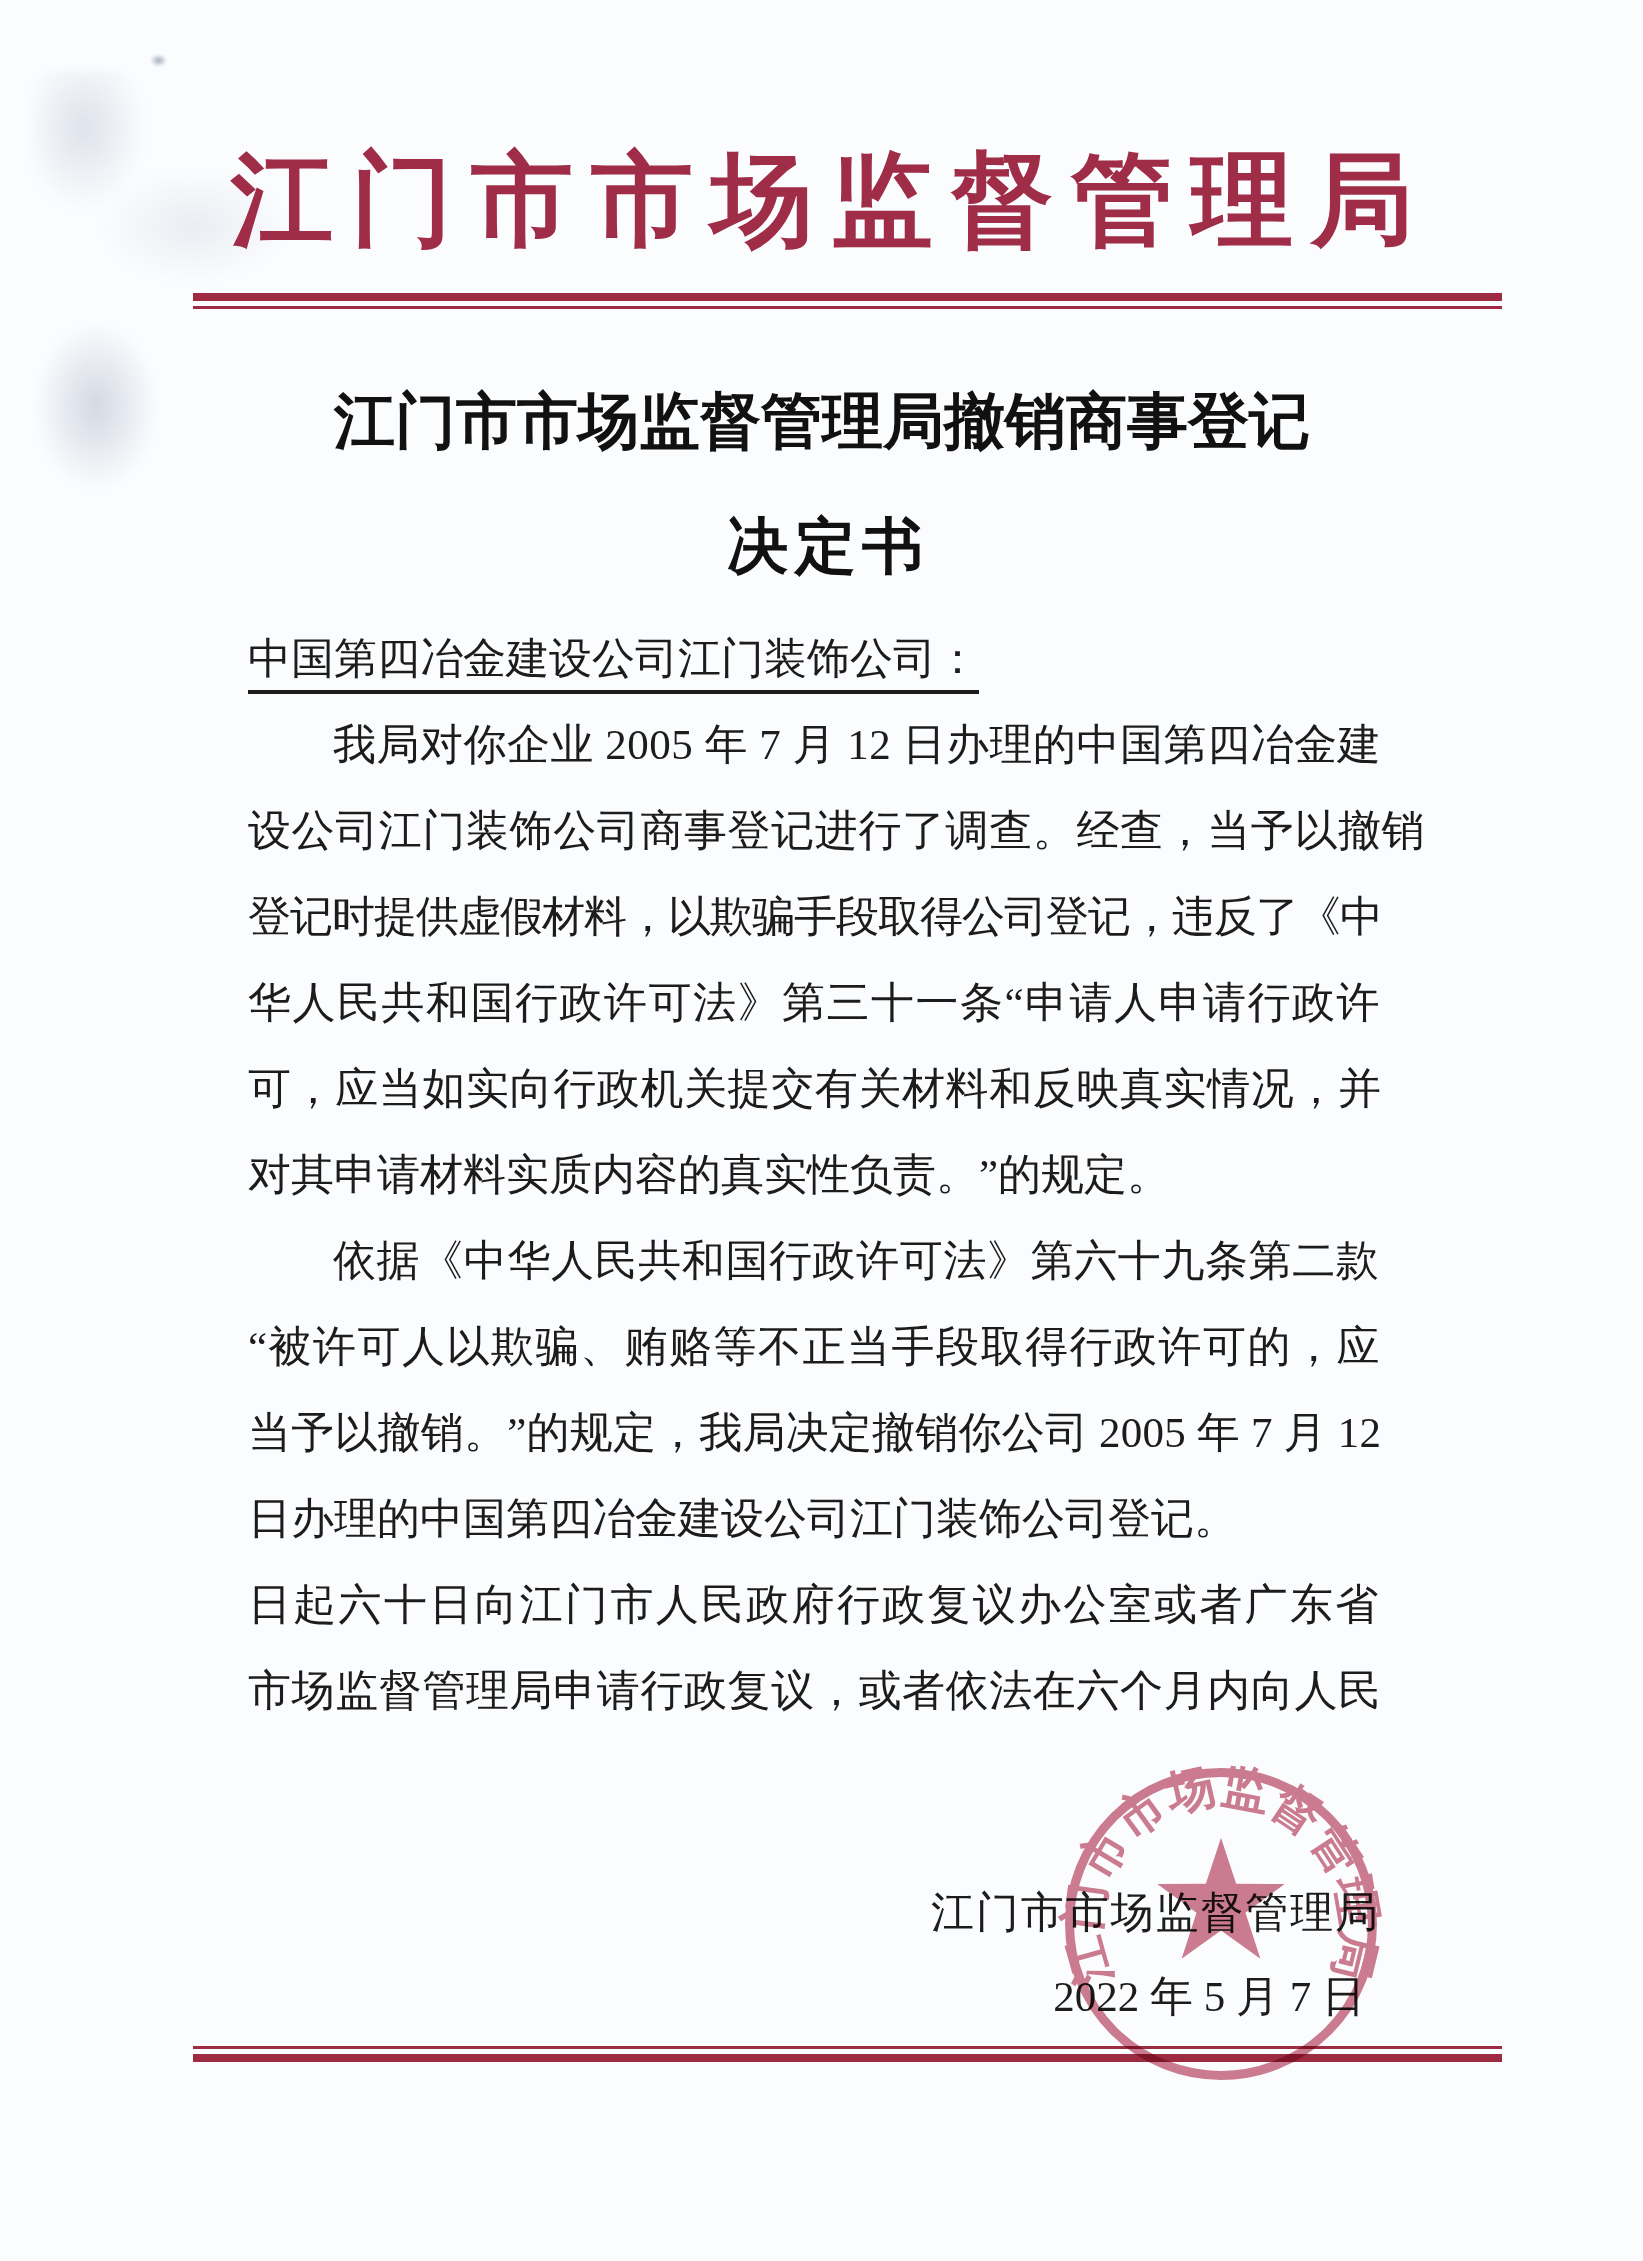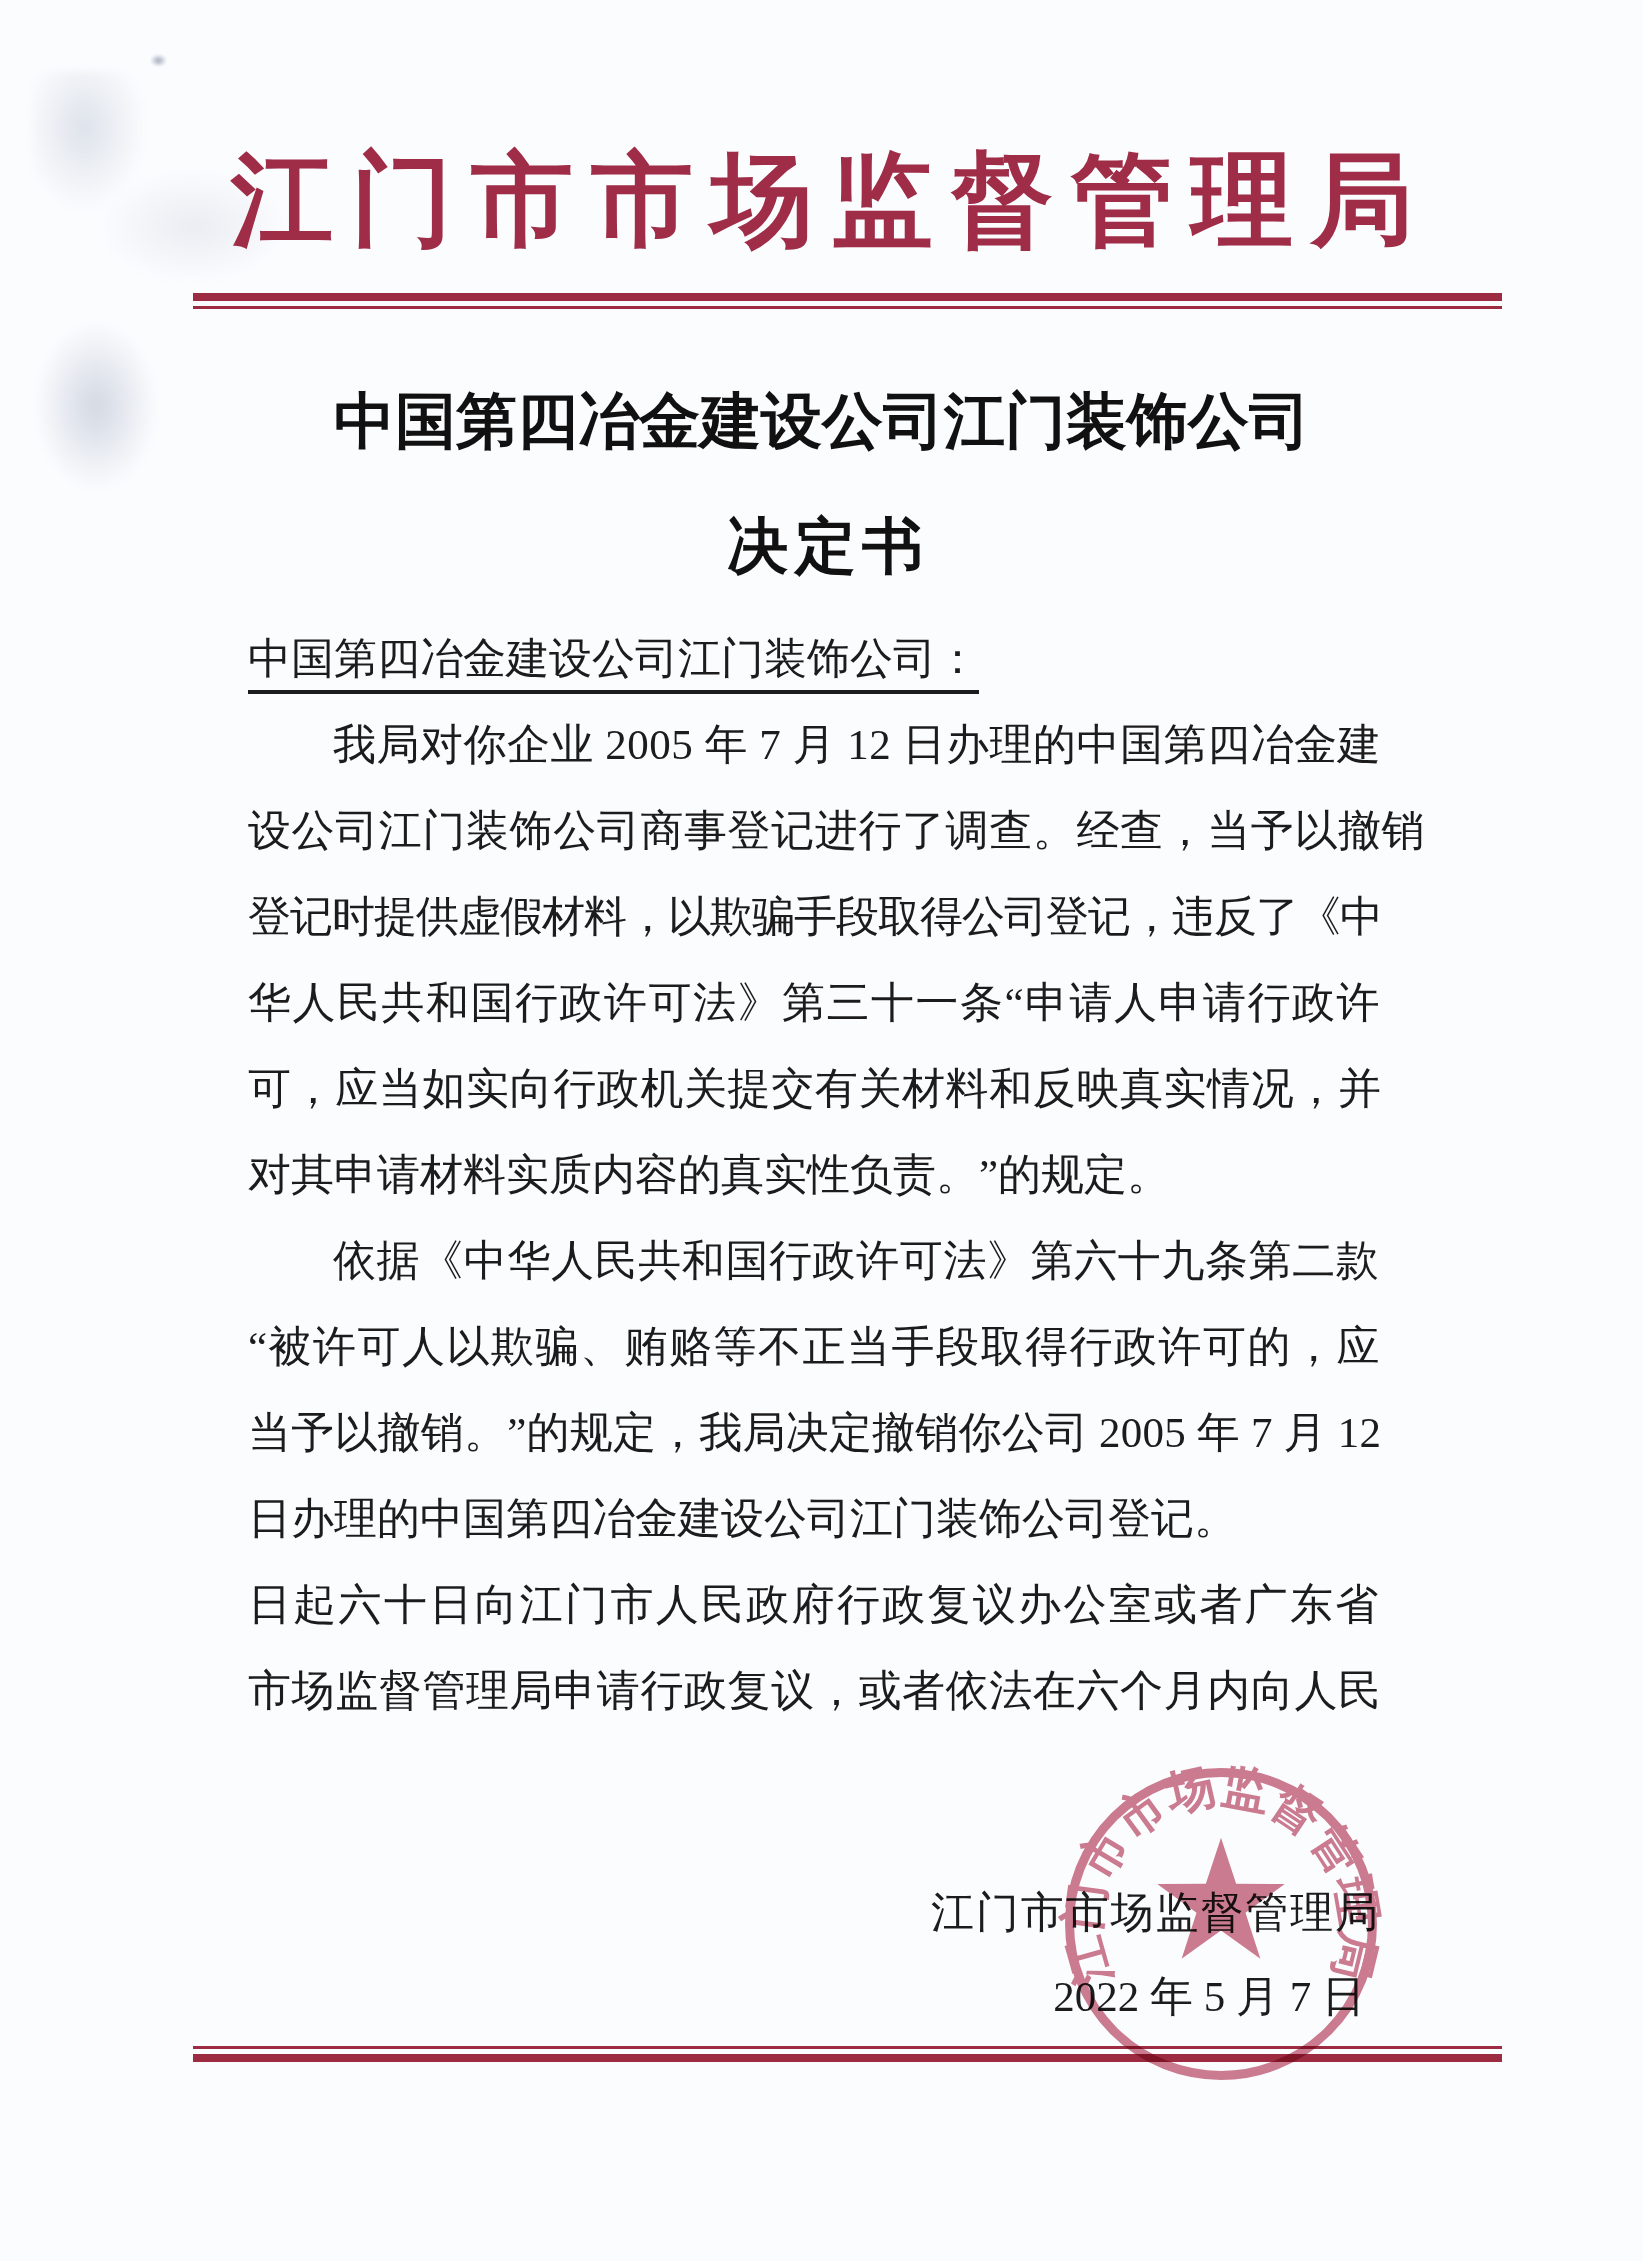--- a/index.html
+++ b/index.html
@@ -75,21 +75,21 @@
   <div class="smudge a"></div>
   <div class="smudge b"></div>
   <div class="smudge c"></div>
   <div class="smudge d"></div>
 
   <div class="agency-header">江门市市场监督管理局</div>
 
   <div class="rule top-thick"></div>
   <div class="rule top-thin"></div>
 
-  <div class="doc-title l1">中国第四冶金建设公司江门装饰公司</div>
+  <div class="doc-title l1">江门市市场监督管理局撤销商事登记</div>
   <div class="doc-title l2">决定书</div>
 
   <div class="body-text" id="body-lines">
       <div class="bodyline"><span class="utext">中国第四冶金建设公司江门装饰公司：</span></div>
       <div class="bodyline indent"><span style="letter-spacing: 0.5px;">我局对你企业 2005 年 7 月 12 日办理的中国第四冶金建</span></div>
       <div class="bodyline"><span style="letter-spacing: 0.6px;">设公司江门装饰公司商事登记进行了调查。经查，当予以撤销</span></div>
       <div class="bodyline"><span style="letter-spacing: -1px;">登记时提供虚假材料，以欺骗手段取得公司登记，违反了《中</span></div>
       <div class="bodyline"><span style="letter-spacing: 1.5px;">华人民共和国行政许可法》第三十一条“申请人申请行政许</span></div>
       <div class="bodyline"><span style="letter-spacing: 0.6px;">可，应当如实向行政机关提交有关材料和反映真实情况，并</span></div>
       <div class="bodyline"><span>对其申请材料实质内容的真实性负责。”的规定。</span></div>

